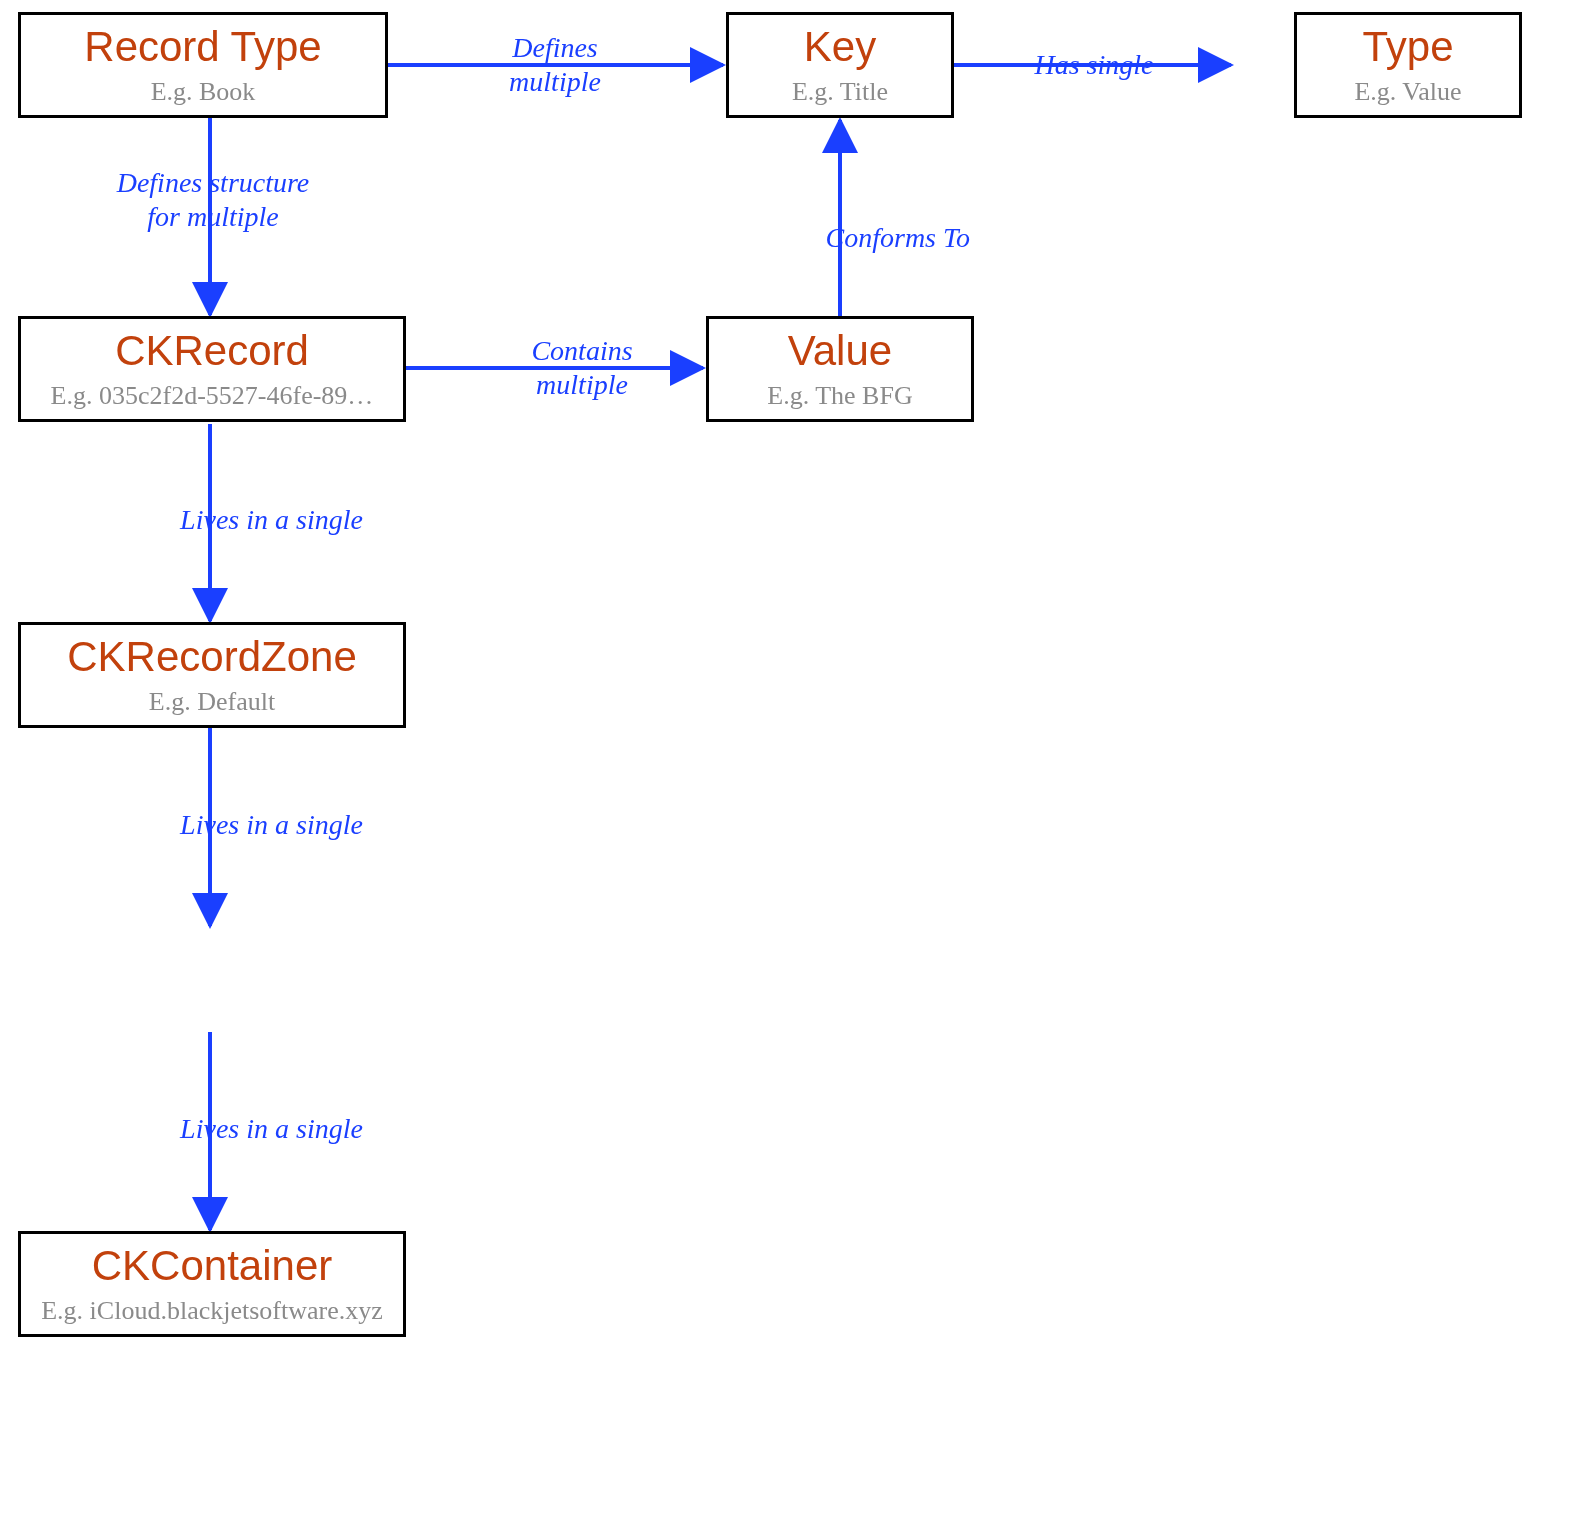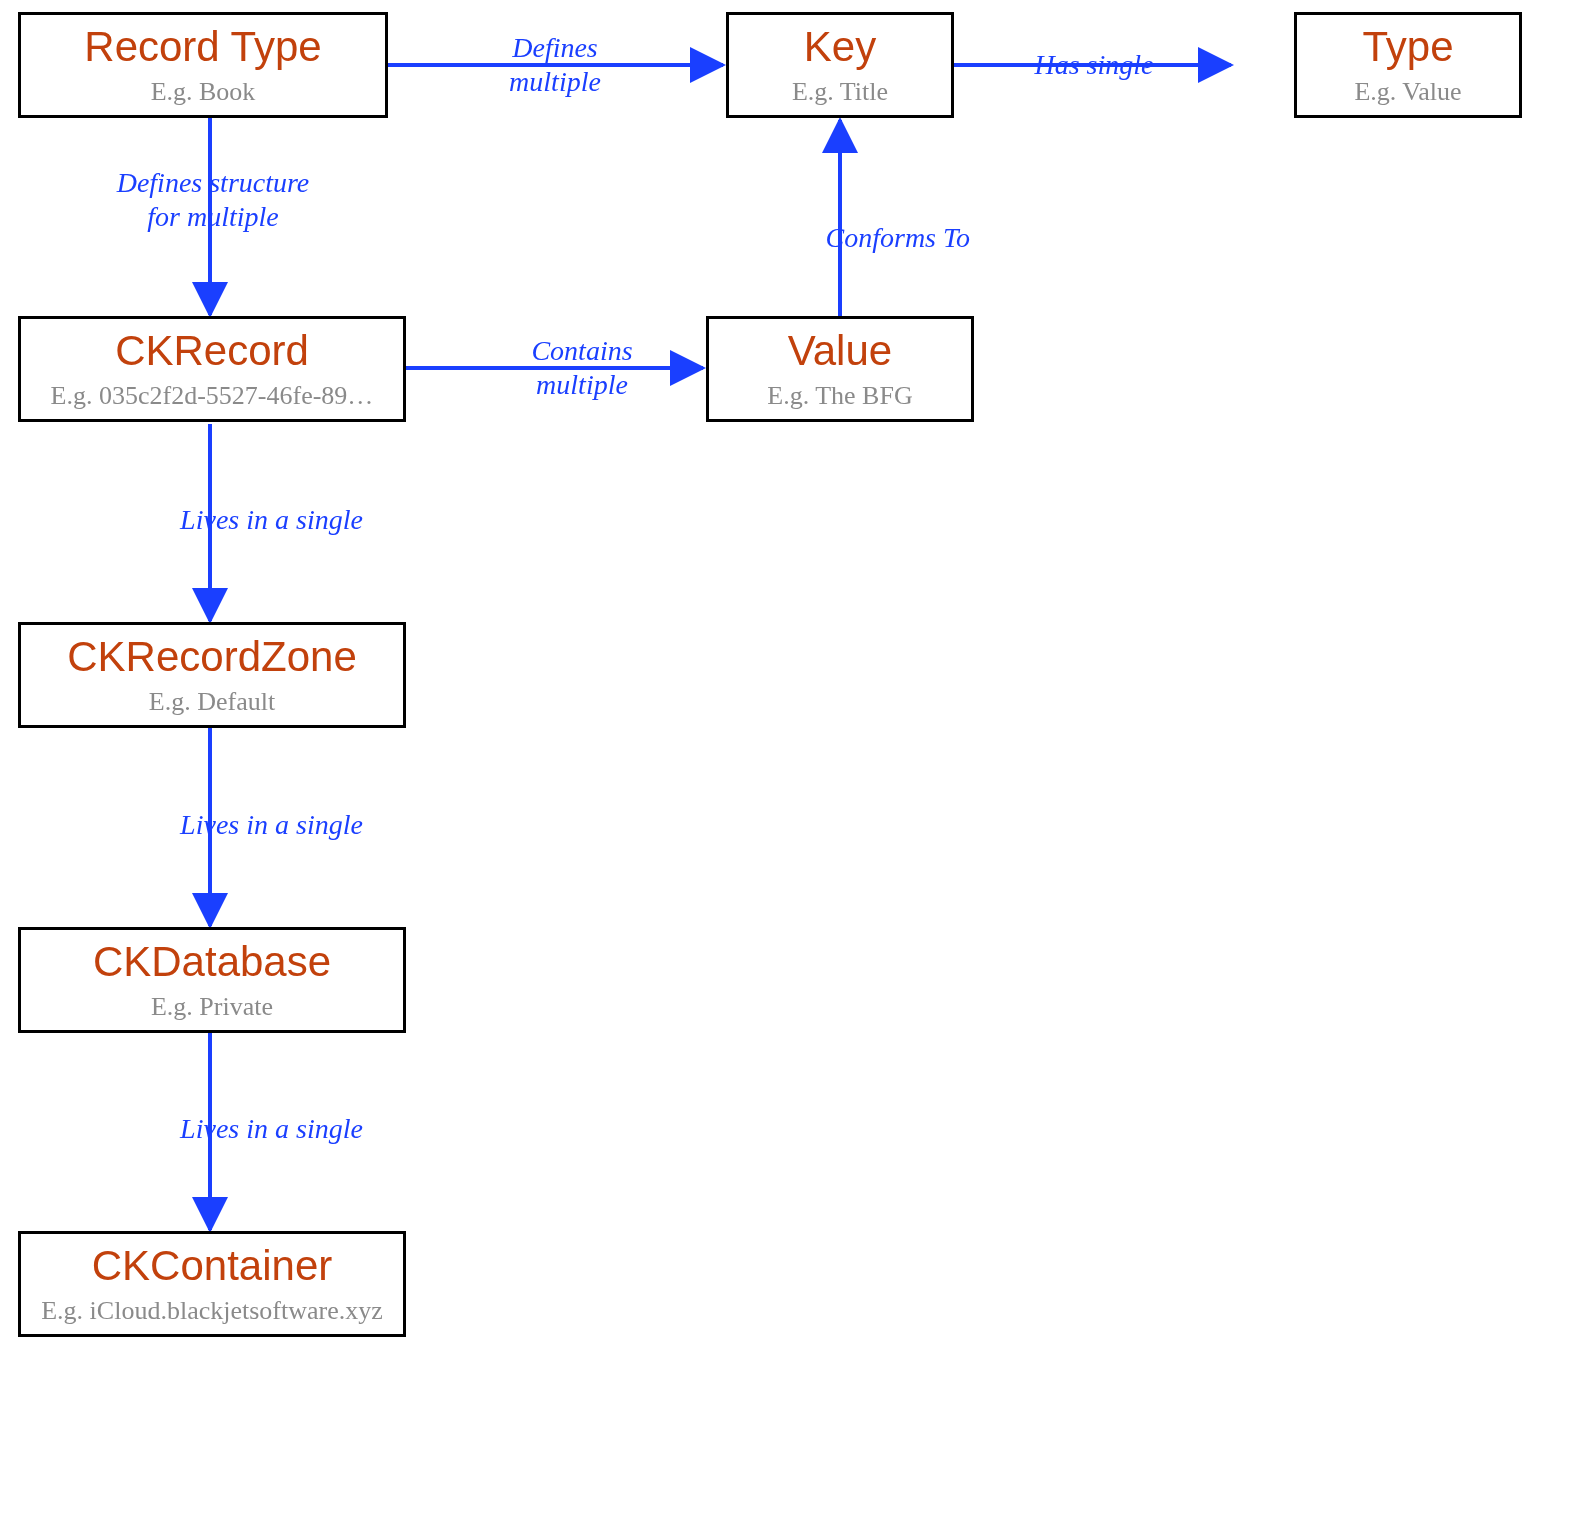--- a/index.html
+++ b/index.html
@@ -112,24 +112,20 @@
   <div class="node" style="left:706px; top:316px; width:268px; height:106px;">
     <div class="title">Value</div>
     <div class="sub">E.g. The BFG</div>
   </div>
 
   <div class="node" style="left:18px; top:622px; width:388px; height:106px;">
     <div class="title">CKRecordZone</div>
     <div class="sub">E.g. Default</div>
   </div>
 
-  <div class="node" style="left:18px; top:927px; width:388px; height:106px;">
-    <div class="title">CKDatabase</div>
-    <div class="sub">E.g. Private</div>
-  </div>
 
   <div class="node" style="left:18px; top:1231px; width:388px; height:106px;">
     <div class="title">CKContainer</div>
     <div class="sub">E.g. iCloud.blackjetsoftware.xyz</div>
   </div>
 
   <div class="edge-label" style="left:555px; top:65px;">Defines
 multiple</div>
 
   <div class="edge-label" style="left:1094px; top:65px;">Has single</div>

